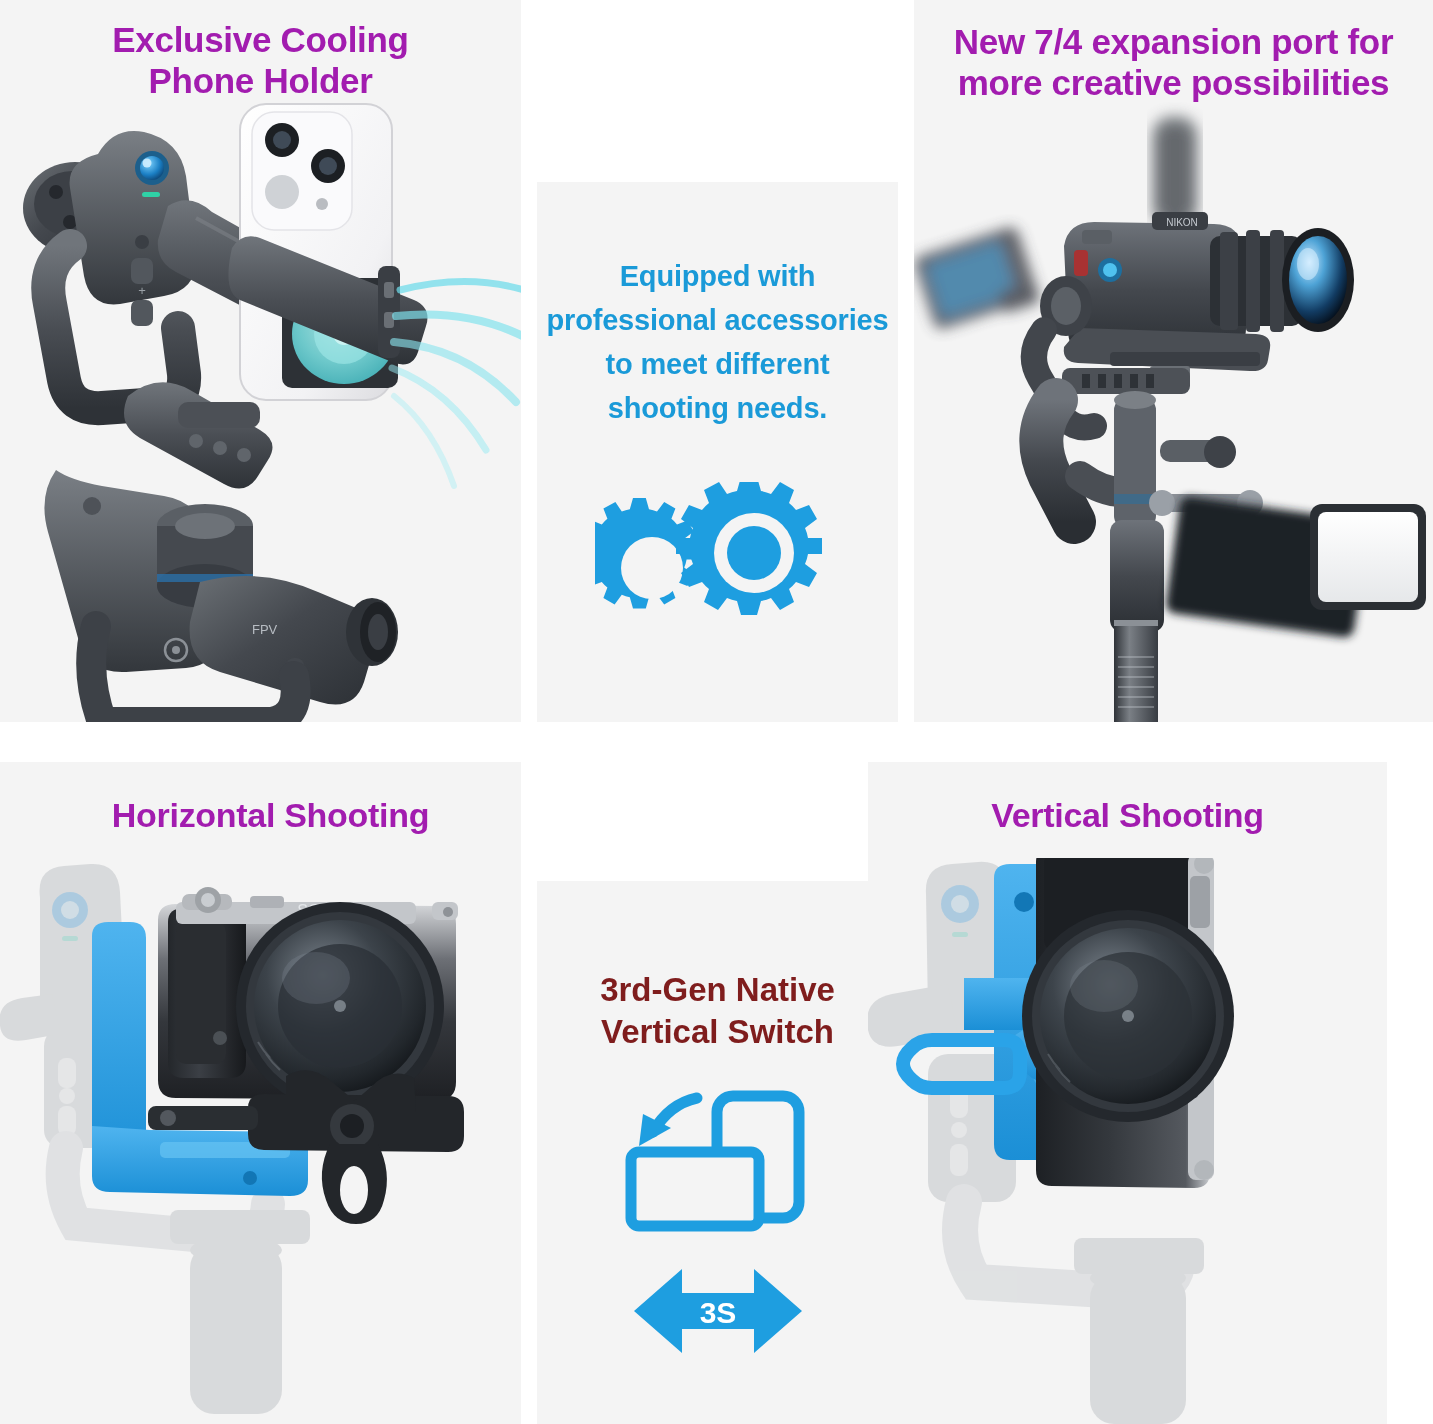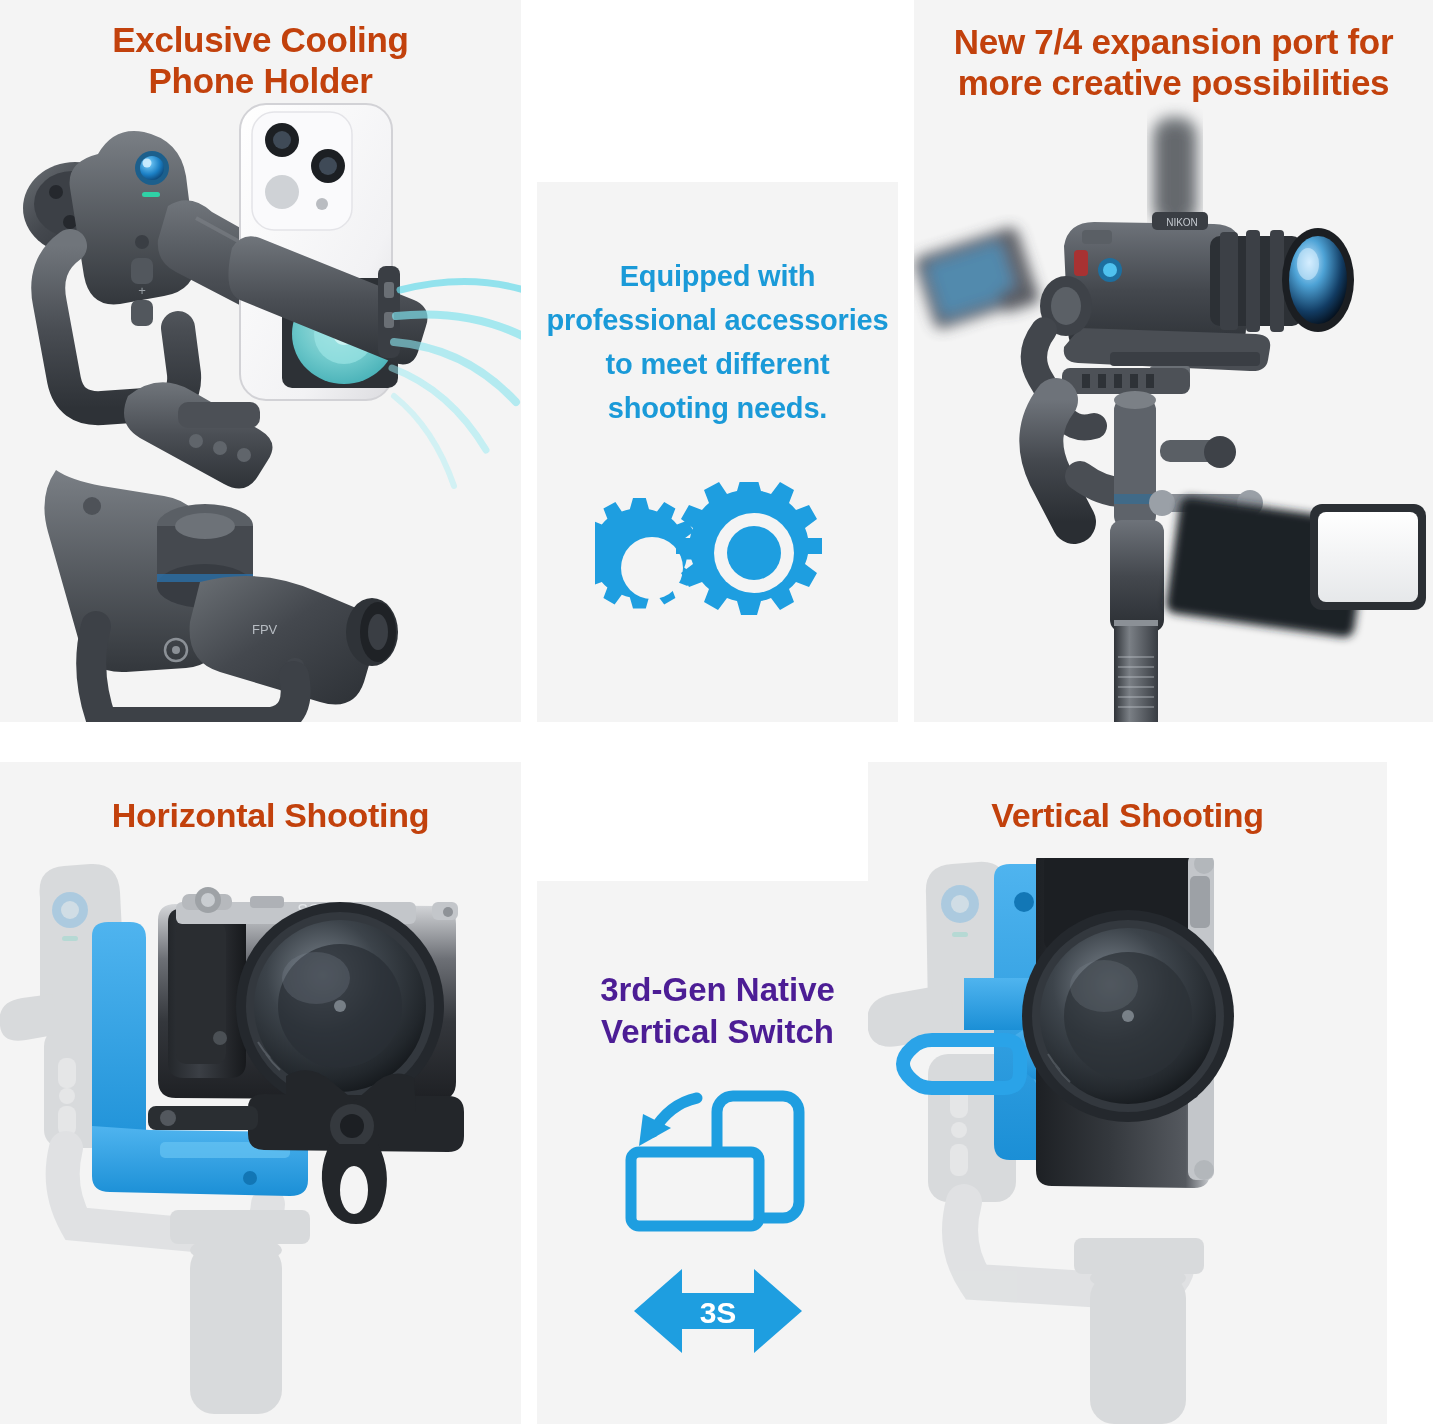--- a/index.html
+++ b/index.html
@@ -24,21 +24,21 @@
   #panel-cooling      { left: 0;    top: 0;    width: 521px;  height: 722px; }
   #panel-accessories  { left: 537px; top: 182px; width: 361px; height: 540px; }
   #panel-expansion    { left: 914px; top: 0;    width: 519px;  height: 722px; }
   #panel-horizontal   { left: 0;    top: 762px; width: 521px;  height: 662px; }
   #panel-vertical-sw  { left: 537px; top: 881px; width: 361px; height: 543px; }
   #panel-vertical     { left: 868px; top: 762px; width: 519px;  height: 662px; }
 
   
   .headline {
     position: absolute;
-    color: #c2410c;
+    color: #a21caf;
     font-weight: bold;
     text-align: center;
     line-height: 1.16;
     letter-spacing: -0.3px;
     white-space: pre-line;
     left: 0; right: 0;
   }
   #h-cooling   { top: 20px;  font-size: 35px; }
   #h-expansion { top: 22px;  font-size: 35px; padding: 0 6px; }
   #h-horizontal{ top: 34px;  font-size: 34px; margin-left: 20px; }
@@ -51,21 +51,21 @@
     font-weight: bold;
     font-size: 29px;
     line-height: 1.52;
     text-align: center;
     white-space: pre-line;
     letter-spacing: -0.2px;
   }
   #h-vertical-switch {
     position: absolute;
     left: 0; right: 0; top: 88px;
-    color: #4c1d95;
+    color: #7f1d1d;
     font-weight: bold;
     font-size: 33px;
     line-height: 1.26;
     text-align: center;
     white-space: pre-line;
   }
 
   
   .icon-wrap { position: absolute; left: 0; right: 0; display: flex; justify-content: center; }
   #gears-icon-wrap   { top: 300px; }

